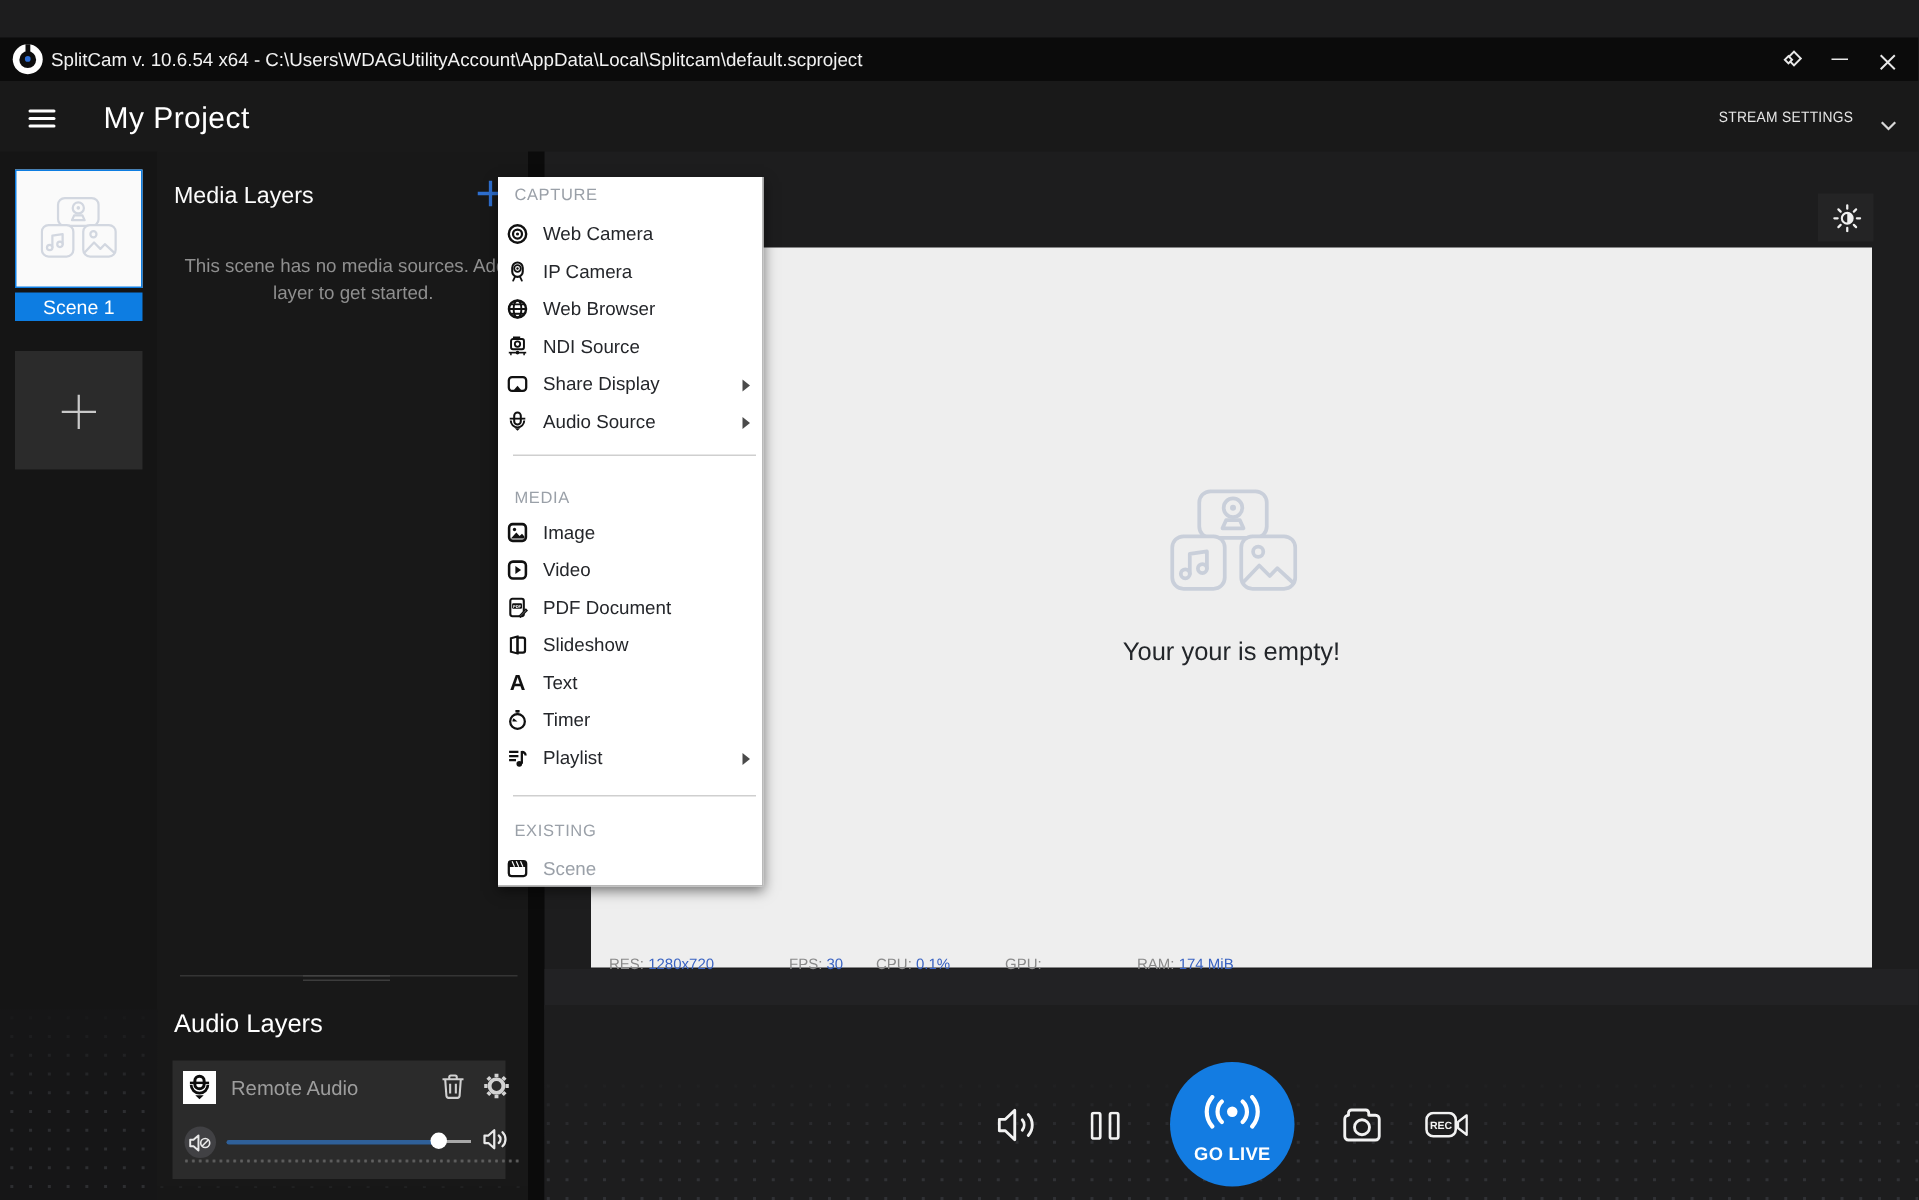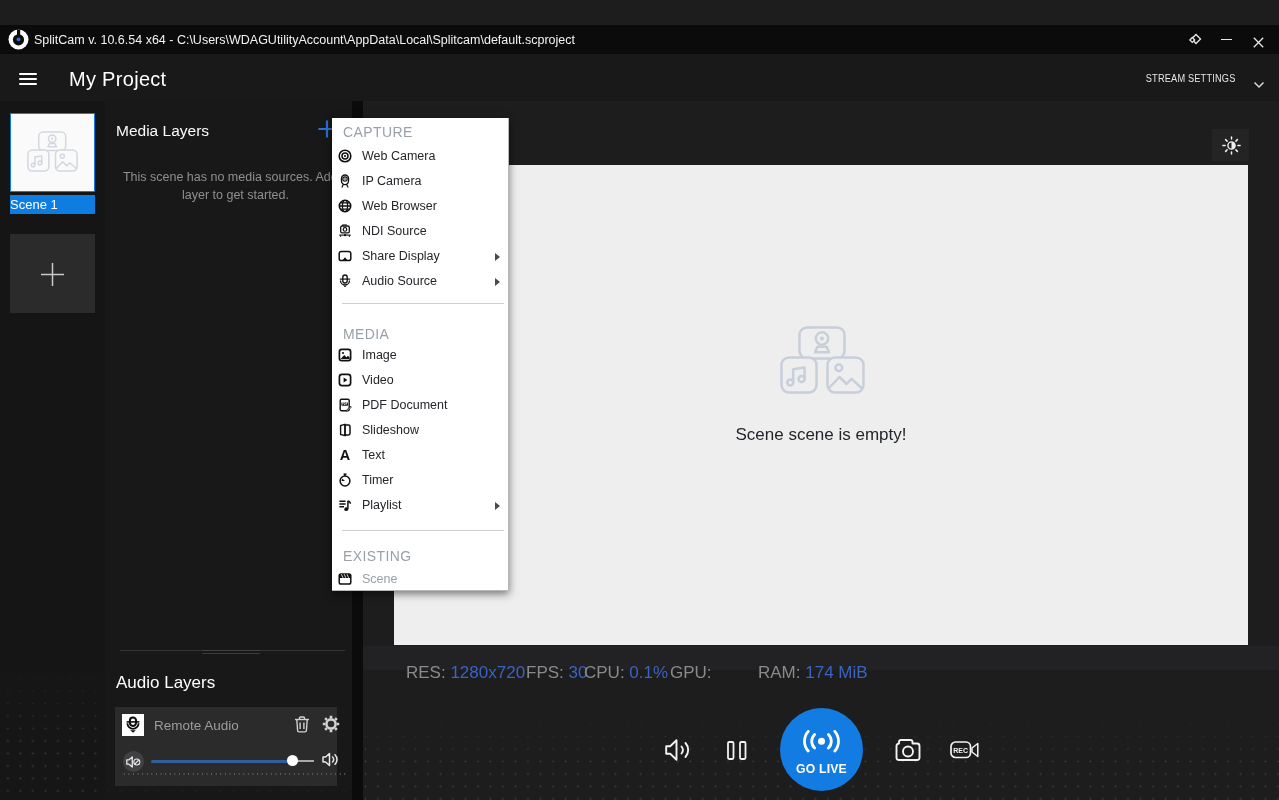--- a/index.html
+++ b/index.html
@@ -34,21 +34,21 @@
        radial-gradient(circle, #2d2e31 0.95px, transparent 1.05px);
      background-position:0 0, 1.65px -0.75px; }
   #dots-med  { left:105px; top:766px; width:247px; height:34px; background-color:#171717;
      background-image:linear-gradient(180deg, rgba(23,23,23,.6), rgba(23,23,23,0) 50%),
        radial-gradient(circle, #2d2e31 0.95px, transparent 1.05px);
      background-position:0 0, -3.35px -6.25px; }
 
   
   #scene1 { left:10px; top:88px; width:85px; height:79px; background:#fafafa; border:1px solid #0d7de2; }
   #scene1-label { left:10px; top:170px; width:85px; height:19px; background:#0d7de2; color:#fff;
-     font-size:13px; line-height:19px; }
+     font-size:13px; text-align:center; line-height:19px; }
   #scene2 { left:10px; top:209px; width:85px; height:79px; background:#2b2b2b; }
 
   
   #ml-title { left:116px; top:96.5px; font-size:15.5px; color:#fbfbfb; }
   #ml-empty { left:113px; top:144px; width:245px; text-align:center; font-size:12.5px; color:#8f8f8f; line-height:17.5px; }
 
   
   #am-sep { left:120px; top:625px; width:225px; height:1px; background:#343434; }
   #am-handle { left:202px; top:624.5px; width:58px; height:4px; background:none; border-top:1.2px solid #424242; border-bottom:1.2px solid #3c3c3c; }
   #am-title { left:116px; top:648px; font-size:17px; color:#fff; }
@@ -57,33 +57,33 @@
   #am-name { left:39px; top:11px; font-size:13.5px; color:#9d9d9d; position:absolute; }
   #am-dotted { position:absolute; left:7px; top:66px; width:226px; height:2px; background-image:radial-gradient(circle, #606060 0.9px, transparent 1px); background-size:4.6px 2px; }
 
   
   #preview { left:394px; top:140px; width:854px; height:480px; background:#eeeeee; }
   #sunbtn { left:1212px; top:104px; width:37px; height:32px; background:#242425; }
   #empty-title { left:394px; top:400px; width:854px; text-align:center; font-size:17px; color:#23262a; }
   #empty-sub { left:394px; top:429px; width:854px; text-align:center; font-size:13px; color:#9b9fa4; line-height:17.5px; }
 
   
-  .stat { top:638px; font-size:17px; color:#8a8a8a; }
+  .stat { top:613px; font-size:10px; color:#8a8a8a; }
   .stat b { font-weight:normal; color:#3a63c2; }
 
   
   #golive { left:780px; top:683px; width:83px; height:83px; border-radius:50%; background:#137ce2;
             text-align:center; }
   #golive-label { position:absolute; left:0; top:54px; width:83px; text-align:center;
      color:#fff; font-size:12.2px; font-weight:bold; letter-spacing:.2px; }
 
   
   #menu { left:332px; top:93px; width:177px; height:473px; background:#ffffff;
      border-right:1px solid #b9b9b9; border-bottom:1px solid #b9b9b9; box-shadow:0 3px 8px rgba(0,0,0,.5); z-index:10; }
-  .mh { position:absolute; left:11px; font-size:14px; color:#9aa0a8; letter-spacing:.4px; }
+  .mh { position:absolute; left:11px; font-size:11px; color:#9aa0a8; letter-spacing:.4px; }
   .mi { position:absolute; left:30px; font-size:12.5px; color:#24262a; }
   .msep { position:absolute; left:10px; width:162px; height:1px; background:#cfcfcf; }
   .mico { position:absolute; left:6px; width:14px; height:14px; }
   .marr { position:absolute; right:8px; width:0; height:0;
      border-left:5.5px solid #4a4a4a; border-top:4.5px solid transparent; border-bottom:4.5px solid transparent; }
 </style>
 </head>
 <body>
 <div id="app">
   <div id="titlebar" class="abs"></div>
@@ -231,21 +231,21 @@
   <div id="sunbtn" class="abs"></div>
   <div class="abs" style="left:1222px; top:111px;">
     <svg width="19" height="19" viewBox="0 0 19 19">
       <g stroke="#f0f0f0" stroke-width="1.5" stroke-linecap="round">
         <path d="M9.5 0.9 V3.1 M9.5 15.9 V18.1 M0.9 9.5 H3.1 M15.9 9.5 H18.1 M3.6 3.6 L5.1 5.1 M13.9 13.9 L15.4 15.4 M15.4 3.6 L13.9 5.1 M5.1 13.9 L3.6 15.4"></path>
       </g>
       <circle cx="9.5" cy="9.5" r="3.6" fill="none" stroke="#f0f0f0" stroke-width="1.4"></circle>
       <path d="M9.5 5.9 a3.6 3.6 0 0 1 0 7.2 Z" fill="#f0f0f0"></path>
     </svg>
   </div>
-  <div id="empty-title" class="abs">Scene scene is empty!</div>
+  <div id="empty-title" class="abs">Your your is empty!</div>
 
   <div class="abs stat" style="left:406px">RES: <b>1280x720</b></div>
   <div class="abs stat" style="left:526px">FPS: <b>30</b></div>
   <div class="abs stat" style="left:584px">CPU: <b>0.1%</b></div>
   <div class="abs stat" style="left:670px">GPU:</div>
   <div class="abs stat" style="left:758px">RAM: <b>174 MiB</b></div>
 
   <div class="abs" style="left:665px; top:713px;">
     <svg width="29" height="24" viewBox="0 0 29 24">
       <g fill="none" stroke="#f2f2f2" stroke-width="1.9" stroke-linejoin="round" stroke-linecap="round">

